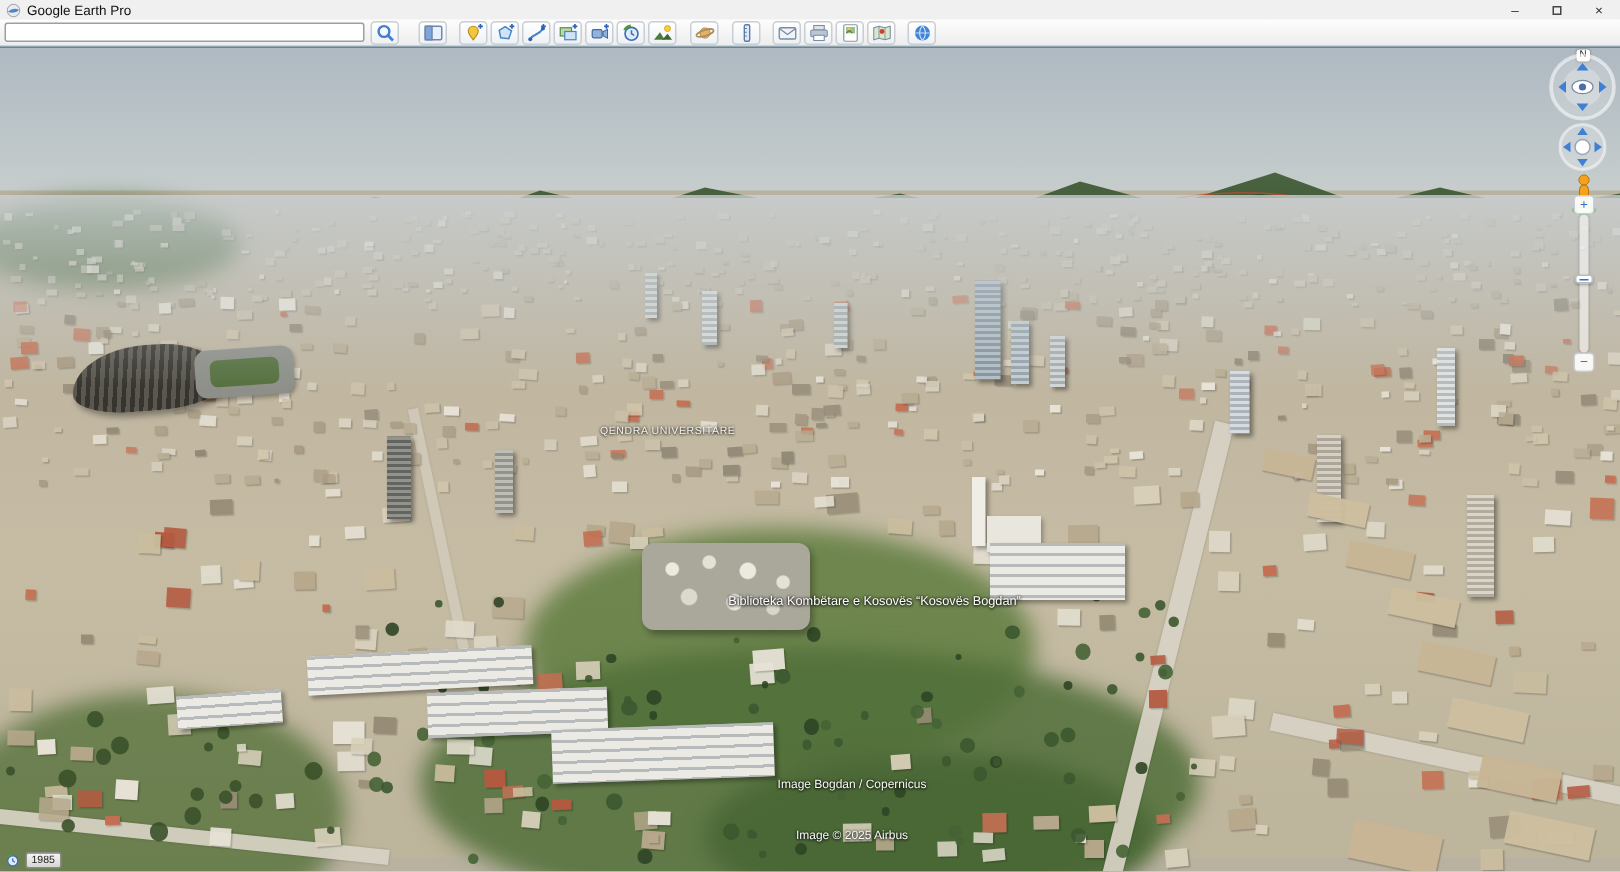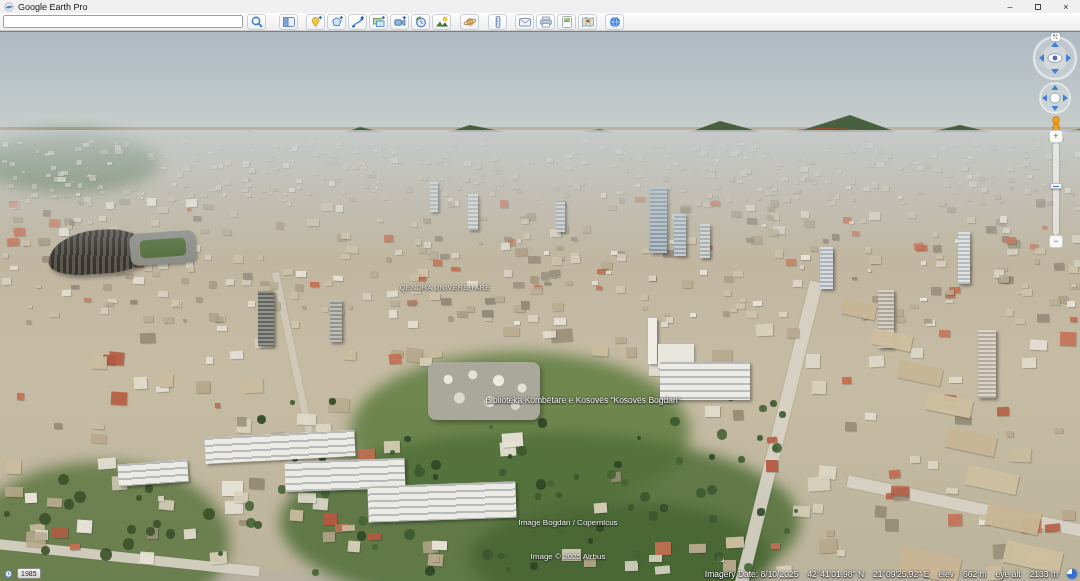--- a/index.html
+++ b/index.html
@@ -1347,24 +1347,14 @@
 
     <div class="status-left">
       <svg width="11" height="11" viewBox="0 0 14 14">
         <circle cx="7" cy="7.5" r="4.3" fill="#dfeafc" stroke="#3f6fb0" stroke-width="1.1"></circle>
         <path d="M7 5.2V7.5L8.8 8.6" stroke="#3f6fb0" stroke-width="1" fill="none"></path>
         <path d="M2.2 5 A5.5 5.5 0 0 1 6 2.2" stroke="#4c9a3c" stroke-width="1.5" fill="none"></path>
         <path d="M6.2 1 L6.8 3 L4.8 3.4 Z" fill="#4c9a3c"></path>
       </svg>
       <span class="year-box">1985</span>
     </div>
-    <div class="status-right">
-      <span>Imagery Date: 8/10/2025</span>
-      <span>42°41'01.98" N</span>
-      <span>21°09'25.92" E</span>
-      <span>elev</span>
-      <span>662 m</span>
-      <span>eye alt</span>
-      <span>2133 m</span>
-      <span class="spinner"></span>
-    </div>
   </div>
 </div>
 
 </body></html>

